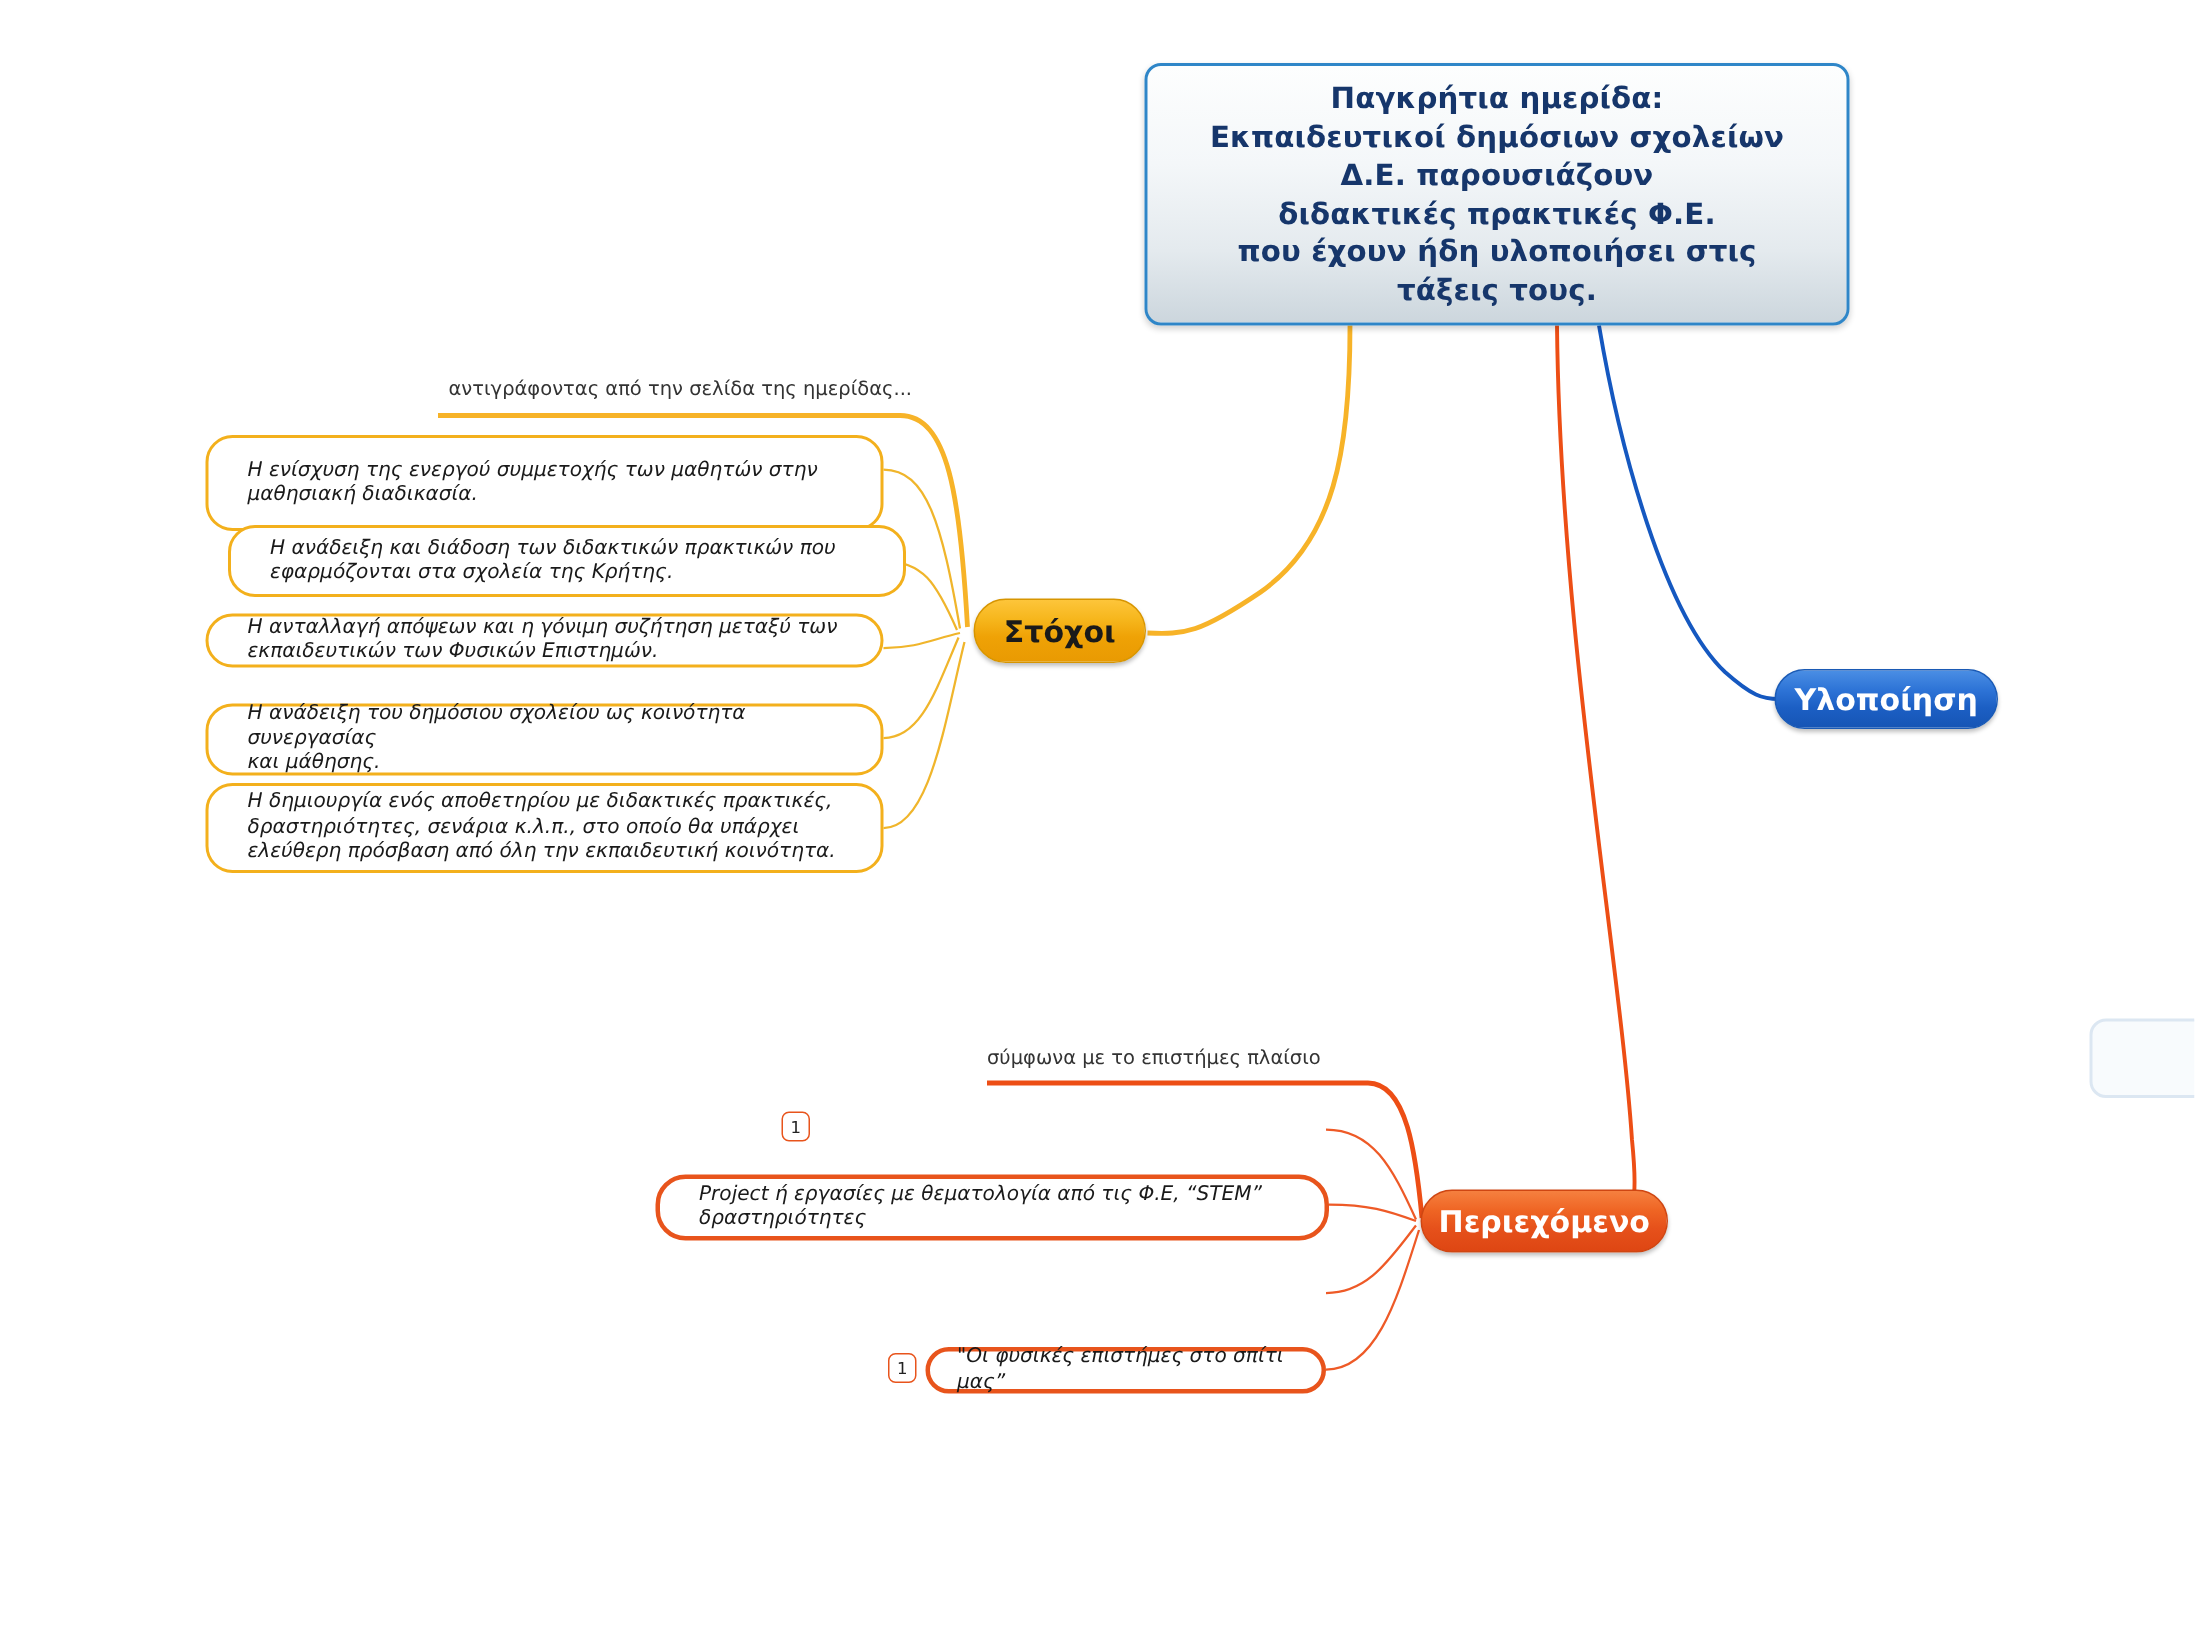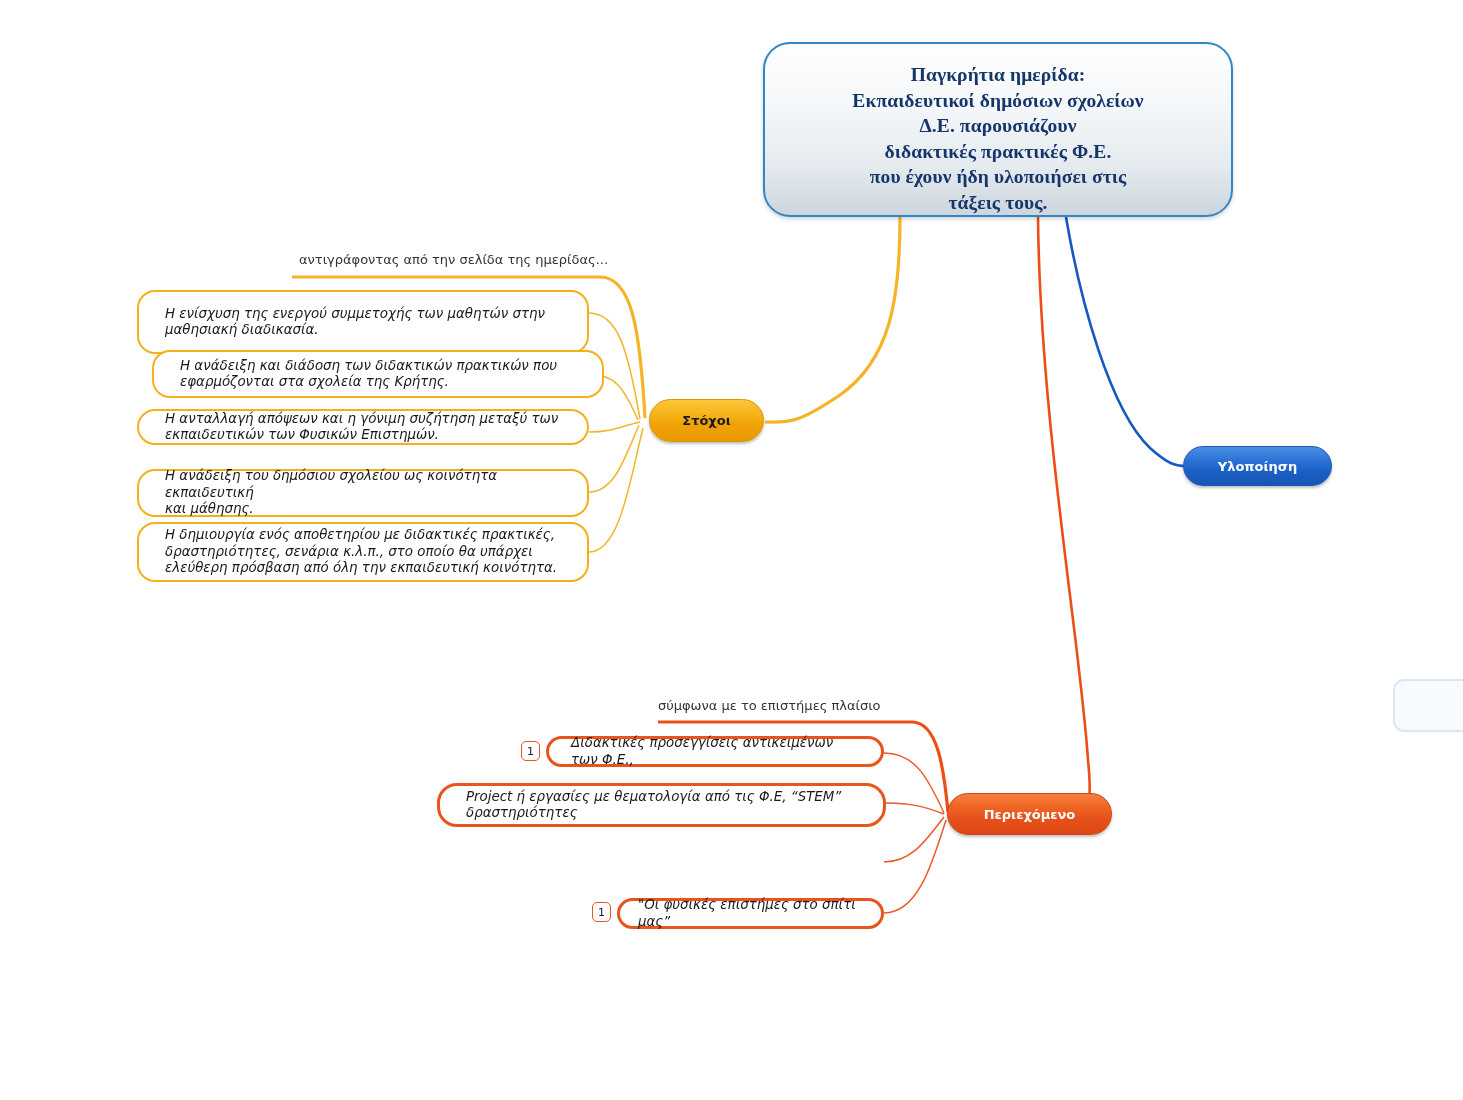--- a/index.html
+++ b/index.html
@@ -27,49 +27,48 @@
     pointer-events: none;
   }
 
   
   .root-node {
     position: absolute;
     left: 763px;
     top: 42px;
     width: 470px;
     height: 175px;
-    border-radius: 27px;
+    border-radius: 11px;
     border: 2px solid #2f86c8;
     background: linear-gradient(180deg, #fdfefe 0%, #f4f7f9 38%, #e4eaee 72%, #ccd6dd 100%);
     box-sizing: border-box;
     display: flex;
-    align-items: flex-end;
+    align-items: center;
     justify-content: center;
     box-shadow: 0 2px 4px rgba(0,0,0,0.18);
-    font-family: Liberation Serif, serif;
   }
   .root-text {
     color: #16366b;
     font-weight: bold;
     font-size: 19.5px;
     line-height: 25.5px;
     text-align: center;
     white-space: pre-line;
     letter-spacing: 0.1px;
   }
 
   
   .pill {
     position: absolute;
     box-sizing: border-box;
     display: flex;
     align-items: center;
     justify-content: center;
     font-weight: bold;
-    font-size: 13px;
+    font-size: 20px;
     border-radius: 999px;
     box-shadow: 0 2px 3px rgba(0,0,0,0.25);
   }
   .pill-goals {
     left: 649px;
     top: 399px;
     width: 115px;
     height: 43px;
     color: #1a1a1a;
     border: 1px solid #d79500;
@@ -209,44 +208,41 @@
     <span class="leaf-text">Η ανάδειξη και διάδοση των διδακτικών πρακτικών που
 εφαρμόζονται στα σχολεία της Κρήτης.</span>
   </div>
 
   <div class="leaf leaf-yellow" style="left:137px; top:409px; width:452px; height:36px;">
     <span class="leaf-text">Η ανταλλαγή απόψεων και η γόνιμη συζήτηση μεταξύ των
 εκπαιδευτικών των Φυσικών Επιστημών.</span>
   </div>
 
   <div class="leaf leaf-yellow" style="left:137px; top:469px; width:452px; height:48px;">
-    <span class="leaf-text">Η ανάδειξη του δημόσιου σχολείου ως κοινότητα εκπαιδευτική
+    <span class="leaf-text">Η ανάδειξη του δημόσιου σχολείου ως κοινότητα συνεργασίας
 και μάθησης.</span>
   </div>
 
   <div class="leaf leaf-yellow" style="left:137px; top:522px; width:452px; height:60px;">
     <span class="leaf-text">Η   δημιουργία ενός αποθετηρίου με διδακτικές πρακτικές,
 δραστηριότητες, σενάρια κ.λ.π., στο οποίο θα υπάρχει
 ελεύθερη πρόσβαση από όλη την εκπαιδευτική κοινότητα.</span>
   </div>
 
   <div class="pill pill-impl">
     <span>Υλοποίηση</span>
   </div>
 
   <div class="caption" style="left:658px; top:698px;">σύμφωνα με το επιστήμες πλαίσιο</div>
 
   <div class="pill pill-content">
     <span>Περιεχόμενο</span>
   </div>
 
   <div class="badge" style="left:521px; top:741px;">1</div>
-  <div class="leaf leaf-orange" style="left:546px; top:736px; width:338px; height:31px; padding-left:22px;">
-    <span class="leaf-text">Διδακτικές προσεγγίσεις αντικειμένων των Φ.Ε.,</span>
-  </div>
 
   <div class="leaf leaf-orange" style="left:437px; top:783px; width:449px; height:44px;">
     <span class="leaf-text">Project ή εργασίες με θεματολογία από τις Φ.Ε,  “STEM”
 δραστηριότητες</span>
   </div>
 
 
   <div class="badge" style="left:592px; top:902px;">1</div>
   <div class="leaf leaf-orange" style="left:617px; top:898px; width:267px; height:31px; padding-left:18px;">
     <span class="leaf-text">"Οι φυσικές επιστήμες στο σπίτι μας”</span>

